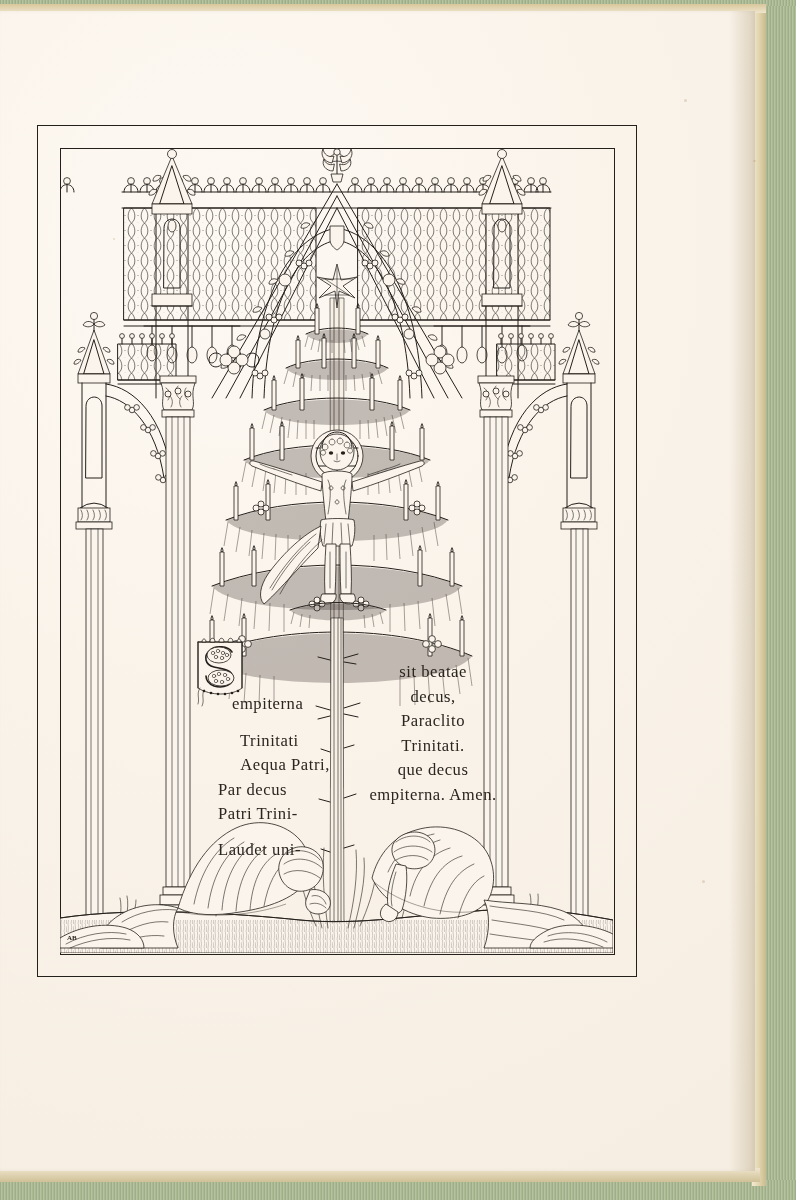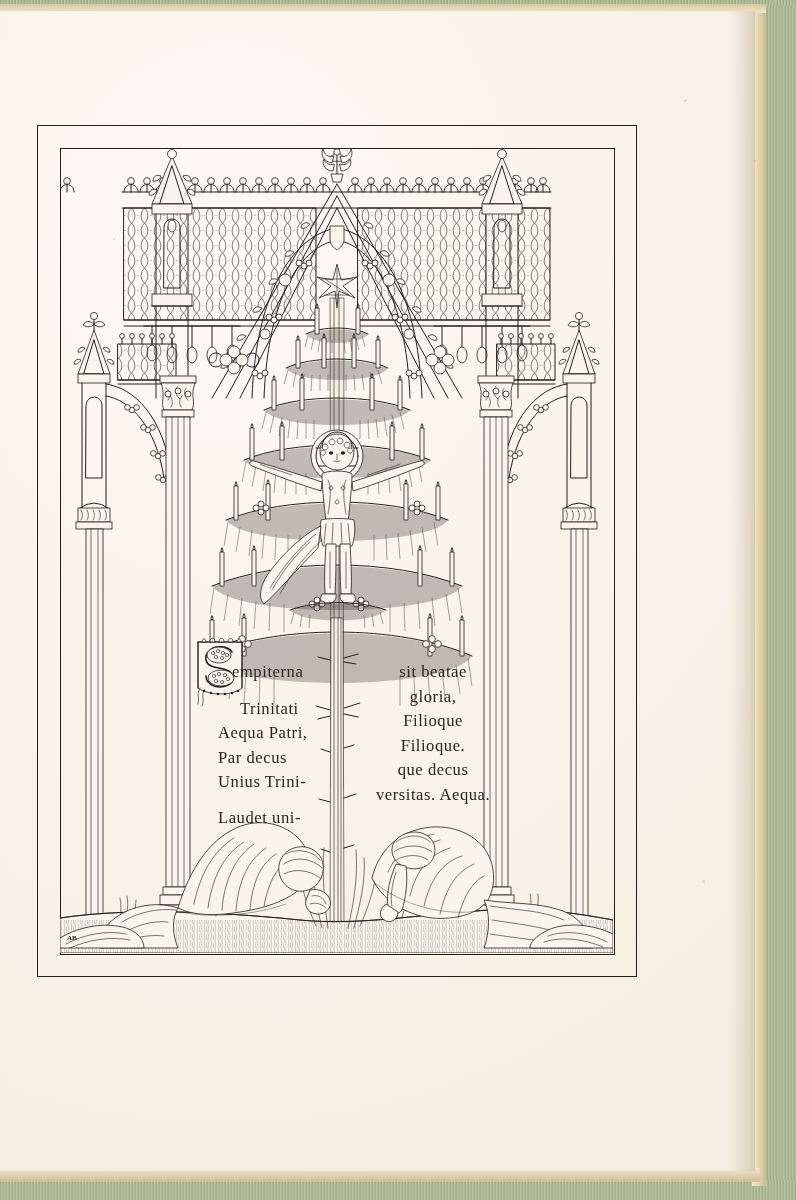--- a/index.html
+++ b/index.html
@@ -828,30 +828,30 @@
           <circle cx="30" cy="46" r="1.7"></circle>
           <circle cx="36" cy="43" r="1.7"></circle>
       </g>
 
       <path class="ln-t" d="M8,52 C4,58 8,62 6,68 M12,54 C9,60 13,64 10,70"></path>
     </svg>
   </div>
 
   <div class="verse" style="left:216px;top:660px;width:290px;">
     <div class="vcol left" style="width:140px;">
-      <div class="vline" style="padding-left:16px;">empiterna</div>
+      <div class="vline" style="padding-left:16px;margin-top:32px;">empiterna</div>
       <div class="vline" style="padding-left:24px;margin-top:12px;">Trinitati</div>
-      <div class="vline" style="padding-left:2px;">Aequa Patri,</div>
+      <div class="vline" style="padding-left:2px;text-align:center;">Aequa Patri,</div>
       <div class="vline" style="padding-left:2px;">Par decus</div>
-      <div class="vline" style="padding-left:2px;">Unius Trini-</div>
+      <div class="vline" style="padding-left:2px;">Patri Trini-</div>
       <div class="vline" style="padding-left:2px;margin-top:11px;">Laudet uni-</div>
     </div>
     <div class="vcol right" style="width:150px;padding-left:8px;">
       <div class="vline">sit beatae</div>
-      <div class="vline">gloria,</div>
-      <div class="vline">Filioque</div>
-      <div class="vline">Filioque.</div>
+      <div class="vline">decus,</div>
+      <div class="vline">Paraclito</div>
+      <div class="vline">Trinitati.</div>
       <div class="vline">que decus</div>
-      <div class="vline">versitas. Aequa.</div>
+      <div class="vline">empiterna. Amen.</div>
     </div>
   </div>
 
 </div>
 
 </body></html>

